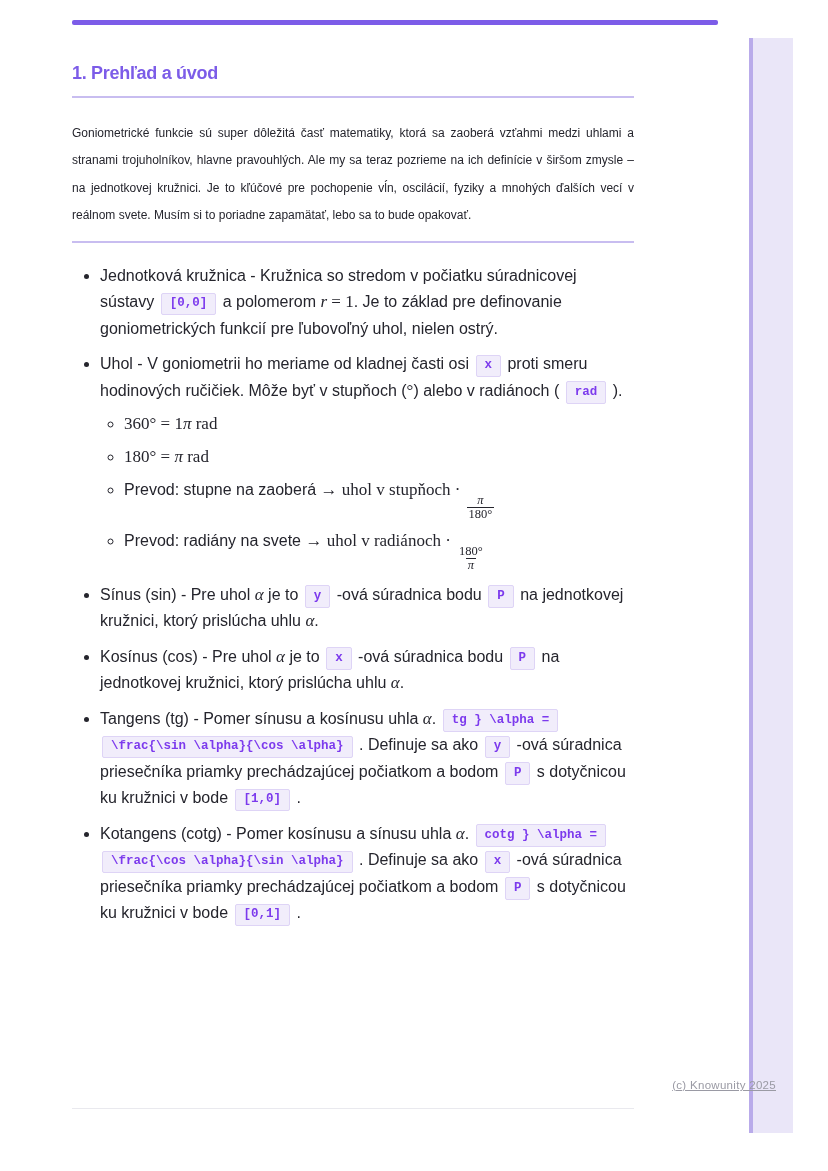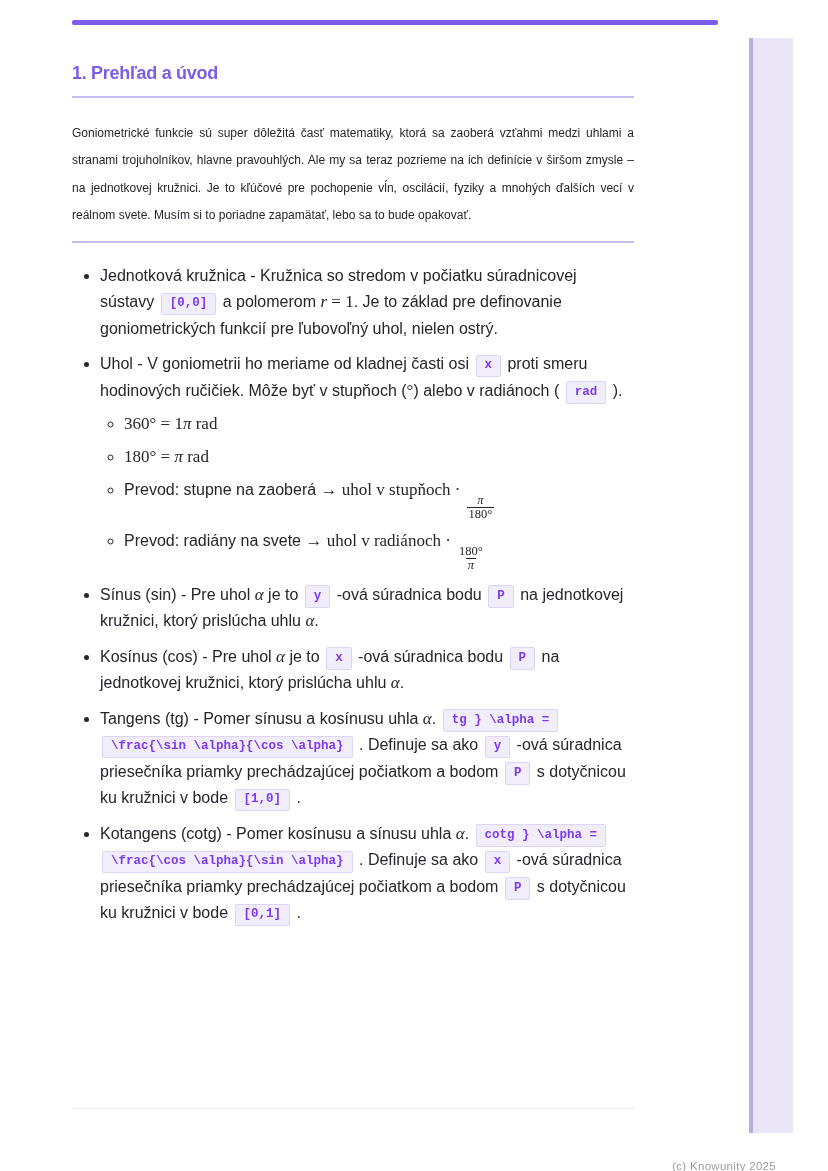--- a/index.html
+++ b/index.html
@@ -71,21 +71,21 @@
     font-family:"Liberation Serif",serif;line-height:1.05;
   }
   .frac .num,.frac .den{font-size:12.5px;padding:0 2px;}
   .frac .den{border-top:1px solid #25252d;}
   .frac .it{font-style:italic;}
   .footer-rule{
     position:absolute;left:72px;top:1108px;width:562px;height:1px;
     background:#e9e9ee;z-index:2;
   }
   .footer-text{
-    position:absolute;top:1160px;right:52px;z-index:3;
+    position:absolute;top:1079px;right:52px;z-index:3;
     font-size:11.5px;letter-spacing:0.3px;color:#9a9aa4;text-decoration:underline;
   }
 </style>
 </head>
 <body>
 
 <div class="side-bar"></div>
 
 <div class="content">
 

